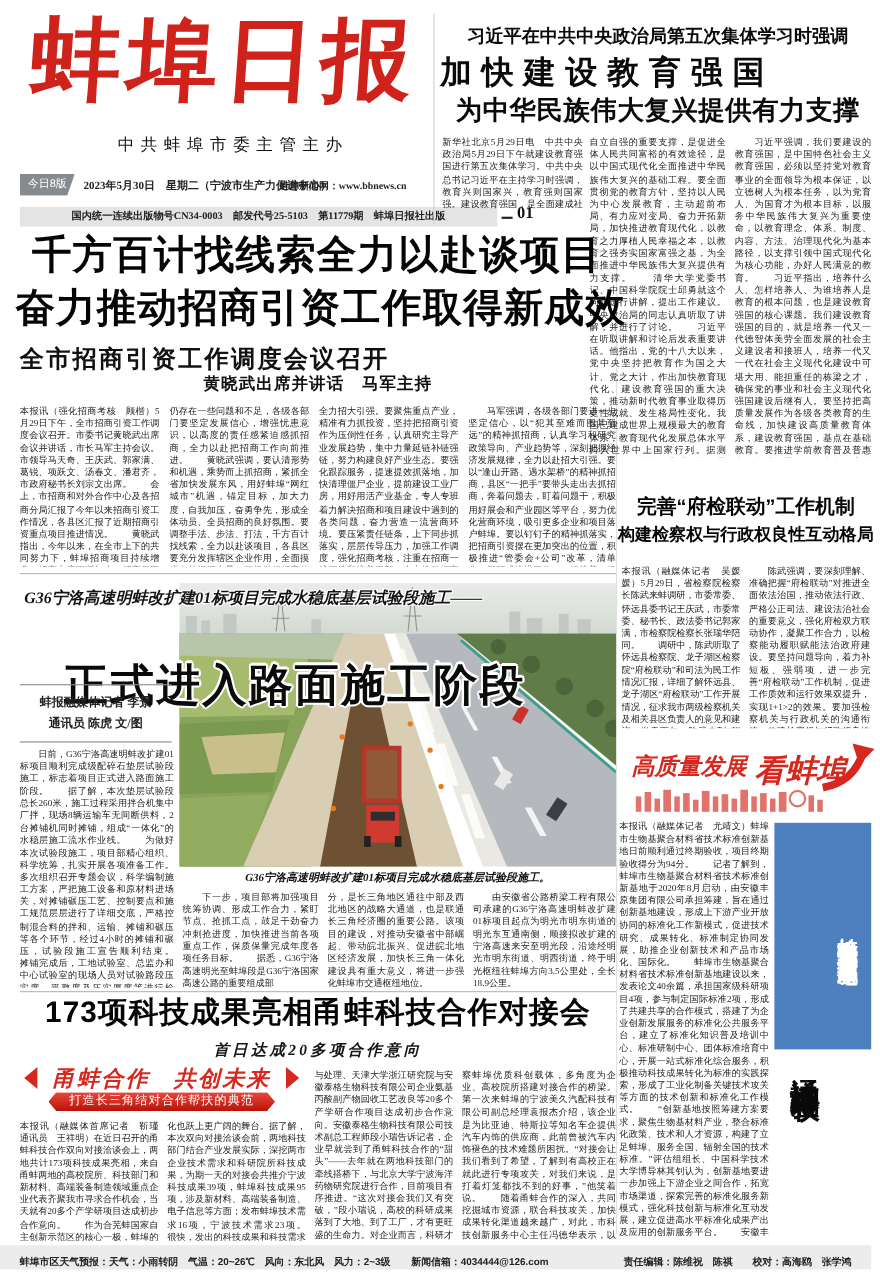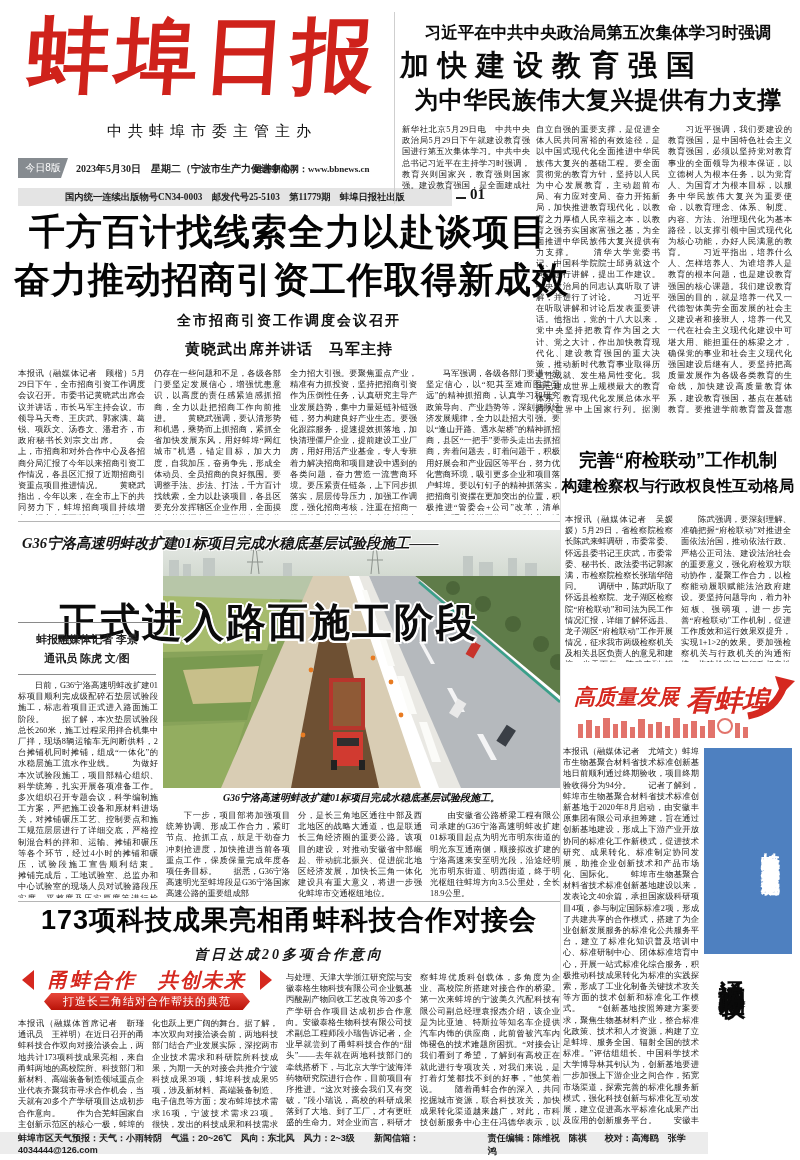--- a/index.html
+++ b/index.html
@@ -33,22 +33,22 @@
   .xi-kicker{position:absolute;left:400px;top:22px;width:396px;text-align:center;
              font-family:"Liberation Sans",sans-serif;font-weight:bold;font-size:16.5px;color:#0a0a0a;}
   .xi-h1{position:absolute;left:400px;top:46px;width:396px;text-align:left;font-weight:bold;
          font-size:29px;letter-spacing:9px;color:#0a0a0a;white-space:nowrap;}
   .xi-h2{position:absolute;left:398px;top:84px;width:400px;text-align:center;font-weight:bold;
          font-size:24px;letter-spacing:0.5px;color:#0a0a0a;white-space:nowrap;}
 
   
   .main-h{position:absolute;left:14px;width:548px;text-align:center;font-family:"Liberation Sans",sans-serif;
           font-weight:900;font-size:36px;letter-spacing:1px;color:#050505;white-space:nowrap;}
-  .main-sub{position:absolute;left:18px;top:312px;width:542px;text-align:center;
-            font-family:"Liberation Sans",sans-serif;font-weight:600;font-size:14px;letter-spacing:2px;color:#111;}
+  .main-sub{position:absolute;left:18px;top:312px;width:542px;text-align:left;
+            font-family:"Liberation Sans",sans-serif;font-weight:600;font-size:22px;letter-spacing:2px;color:#111;}
   .main-byline{position:absolute;left:18px;top:340px;width:542px;text-align:center;
                font-weight:bold;font-size:15px;letter-spacing:1px;color:#111;}
 
   
   .fj-h1{position:absolute;left:560px;top:448px;width:236px;text-align:center;
          font-family:"Liberation Sans",sans-serif;font-weight:900;font-size:18px;color:#050505;white-space:nowrap;}
   .fj-h2{position:absolute;left:558px;top:476px;width:240px;text-align:center;
          font-family:"Liberation Sans",sans-serif;font-weight:900;font-size:15.5px;color:#050505;white-space:nowrap;}
 
   
@@ -85,22 +85,22 @@
   
   .bio-blue{position:absolute;left:704px;top:748px;width:88px;height:206px;background:#4e80c0;}
   .bio-blue-text{position:absolute;left:704px;top:752px;width:88px;height:198px;
                  writing-mode:vertical-rl;text-align:center;color:#ffffff;font-weight:bold;
                  font-size:18.5px;line-height:44px;letter-spacing:1px;font-family:"Liberation Sans",sans-serif;}
   .bio-vhead{position:absolute;left:714px;top:958px;height:168px;writing-mode:vertical-rl;
              font-family:"Liberation Sans",sans-serif;font-weight:900;font-size:27px;
              letter-spacing:3px;color:#0a0a0a;}
 
   
-  .footer{position:absolute;left:0;top:1132px;width:708px;height:22px;background:#ececec;
-          display:flex;justify-content:space-between;align-items:flex-start;padding:0 18px;box-sizing:border-box;
+  .footer{position:absolute;left:0;top:1132px;width:792px;height:22px;background:#ececec;
+          display:flex;justify-content:space-between;align-items:flex-end;padding:0 18px;box-sizing:border-box;
           font-family:"Liberation Sans",sans-serif;font-size:9px;font-weight:bold;color:#222;}
 </style>
 </head>
 <body>
 
 <div class="page">
 
   <div class="mast-title">蚌埠日报</div>
   <div class="mast-sub">中共蚌埠市委主管主办</div>
   <div class="edition-badge">今日8版</div>
@@ -120,21 +120,21 @@
     <b>新华社北京5月29日电</b><span>　中共中央政治局5月29日下午就建设教育强国进行第五次集体学习。中共中央总书记习近平在主持学习时强调，教育兴则国家兴，教育强则国家强。建设教育强国，是全面建成社会主义现代化强国的战略先导，是实现高水平科技</span>
   </div>
   <div class="body-col" style="left:536px;top:124px;width:124px;height:292px;">自立自强的重要支撑，是促进全体人民共同富裕的有效途径，是以中国式现代化全面推进中华民族伟大复兴的基础工程。要全面贯彻党的教育方针，坚持以人民为中心发展教育，主动超前布局、有力应对变局、奋力开拓新局，加快推进教育现代化，以教育之力厚植人民幸福之本，以教育之强夯实国家富强之基，为全面推进中华民族伟大复兴提供有力支撑。　　清华大学党委书记、中国科学院院士邱勇就这个问题进行讲解，提出工作建议。中央政治局的同志认真听取了讲解，并进行了讨论。　　习近平在听取讲解和讨论后发表重要讲话。他指出，党的十八大以来，党中央坚持把教育作为国之大计、党之大计，作出加快教育现代化、建设教育强国的重大决策，推动新时代教育事业取得历史性成就、发生格局性变化。我国已建成世界上规模最大的教育体系，教育现代化发展总体水平跨入世界中上国家行列。据测算，我国目前的教育强国指数居全球第23位，比2012年上升26位，是进步最快的国家。这充分证明，中国特色社会主义教育发展道路是完全正确的。</div>
   <div class="body-col" style="left:668px;top:124px;width:124px;height:292px;">　　习近平强调，我们要建设的教育强国，是中国特色社会主义教育强国，必须以坚持党对教育事业的全面领导为根本保证，以立德树人为根本任务，以为党育人、为国育才为根本目标，以服务中华民族伟大复兴为重要使命，以教育理念、体系、制度、内容、方法、治理现代化为基本路径，以支撑引领中国式现代化为核心功能，办好人民满意的教育。　　习近平指出，培养什么人、怎样培养人、为谁培养人是教育的根本问题，也是建设教育强国的核心课题。我们建设教育强国的目的，就是培养一代又一代德智体美劳全面发展的社会主义建设者和接班人，培养一代又一代在社会主义现代化建设中可堪大用、能担重任的栋梁之才，确保党的事业和社会主义现代化强国建设后继有人。要坚持把高质量发展作为各级各类教育的生命线，加快建设高质量教育体系，建设教育强国，基点在基础教育。要推进学前教育普及普惠安全优质发展，推动义务教育优质均衡发展和城乡一体化。（下转02版）</div>
 
   <div class="main-h" style="top:208px;">千方百计找线索全力以赴谈项目</div>
   <div class="main-h" style="top:256px;">奋力推动招商引资工作取得新成效</div>
   <div class="main-sub">全市招商引资工作调度会议召开</div>
   <div class="main-byline">黄晓武出席并讲话　马军主持</div>
   <div class="body-col" style="left:18px;top:368px;width:127px;height:147px;">
-    <b>本报讯（融媒体记者　顾楷）</b><span>5月29日下午，全市招商引资工作调度会议召开。市委书记黄晓武出席会议并讲话，市长马军主持会议。市领导马天奇、王庆武、郭家满、葛锐、项跃文、汤春文、潘君齐，市政府秘书长刘宗文出席。　　会上，市招商和对外合作中心及各招商分局汇报了今年以来招商引资工作情况，各县区汇报了近期招商引资重点项目推进情况。　　黄晓武指出，今年以来，在全市上下的共同努力下，蚌埠招商项目持续增多，招商力度不断加大，招商氛围更加浓厚，招商引资工作取得较大进步，但</span>
+    <b>本报讯（强化招商考核　顾楷）</b><span>5月29日下午，全市招商引资工作调度会议召开。市委书记黄晓武出席会议并讲话，市长马军主持会议。市领导马天奇、王庆武、郭家满、葛锐、项跃文、汤春文、潘君齐，市政府秘书长刘宗文出席。　　会上，市招商和对外合作中心及各招商分局汇报了今年以来招商引资工作情况，各县区汇报了近期招商引资重点项目推进情况。　　黄晓武指出，今年以来，在全市上下的共同努力下，蚌埠招商项目持续增多，招商力度不断加大，招商氛围更加浓厚，招商引资工作取得较大进步，但</span>
   </div>
   <div class="body-col" style="left:154px;top:368px;width:127px;height:147px;">仍存在一些问题和不足，各级各部门要坚定发展信心，增强忧患意识，以高度的责任感紧迫感抓招商，全力以赴把招商工作向前推进。　　黄晓武强调，要认清形势和机遇，乘势而上抓招商，紧抓全省加快发展东风，用好蚌埠“网红城市”机遇，锚定目标，加大力度，自我加压，奋勇争先，形成全体动员、全员招商的良好氛围。要调整手法、步法、打法，千方百计找线索，全力以赴谈项目，各县区要充分发挥辖区企业作用，全面摸排在外资源力量，积极做好招商信息捕捉、招商平台搭建、展会平台运用等工作，坚持以商招商、</div>
   <div class="body-col" style="left:290px;top:368px;width:127px;height:147px;">全力招大引强。要聚焦重点产业，精准有力抓投资，坚持把招商引资作为压倒性任务，认真研究主导产业发展趋势，集中力量延链补链强链，努力构建良好产业生态。要强化跟踪服务，提速提效抓落地，加快清理僵尸企业，提前建设工业厂房，用好用活产业基金，专人专班着力解决招商和项目建设中遇到的各类问题，奋力营造一流营商环境。要压紧责任链条，上下同步抓落实，层层传导压力，加强工作调度，强化招商考核，注重在招商一线历练和培养干部，全力推动招商引资取得新成效，为蚌埠高质量跨越式发展提供更加有力支撑。</div>
   <div class="body-col" style="left:426px;top:368px;width:134px;height:147px;">　　马军强调，各级各部门要进一步坚定信心，以“犯其至难而图其至远”的精神抓招商，认真学习和研究政策导向、产业趋势等，深刻把握经济发展规律，全力以赴招大引强。要以“逢山开路、遇水架桥”的精神抓招商，县区“一把手”要带头走出去抓招商，奔着问题去，盯着问题干，积极用好展会和产业园区等平台，努力优化营商环境，吸引更多企业和项目落户蚌埠。要以钉钉子的精神抓落实，把招商引资摆在更加突出的位置，积极推进“管委会+公司”改革，清单化、闭环式推进工作，一锤接着一锤敲，为全市经济社会高质量发展打下更加坚实基础。</div>
 
   <div class="fj-h1">完善“府检联动”工作机制</div>
   <div class="fj-h2">构建检察权与行政权良性互动格局</div>
   <div class="body-col" style="left:565px;top:514px;width:108px;height:148px;">
     <b>本报讯（融媒体记者　吴媛媛）</b><span>5月29日，省检察院检察长陈武来蚌调研，市委常委、怀远县委书记王庆武，市委常委、秘书长、政法委书记郭家满，市检察院检察长张瑞华陪同。　　调研中，陈武听取了怀远县检察院、龙子湖区检察院“府检联动”和司法为民工作情况汇报，详细了解怀远县、龙子湖区“府检联动”工作开展情况，征求我市两级检察机关及相关县区负责人的意见和建议。当天下午，陈武来到“靓淮河”——蚌埠主城区淮河防洪交通生态综合治理工程现场，实地调研“府检联动”项目——“河湖长+检察长”工作开展情况。</span>
   </div>

